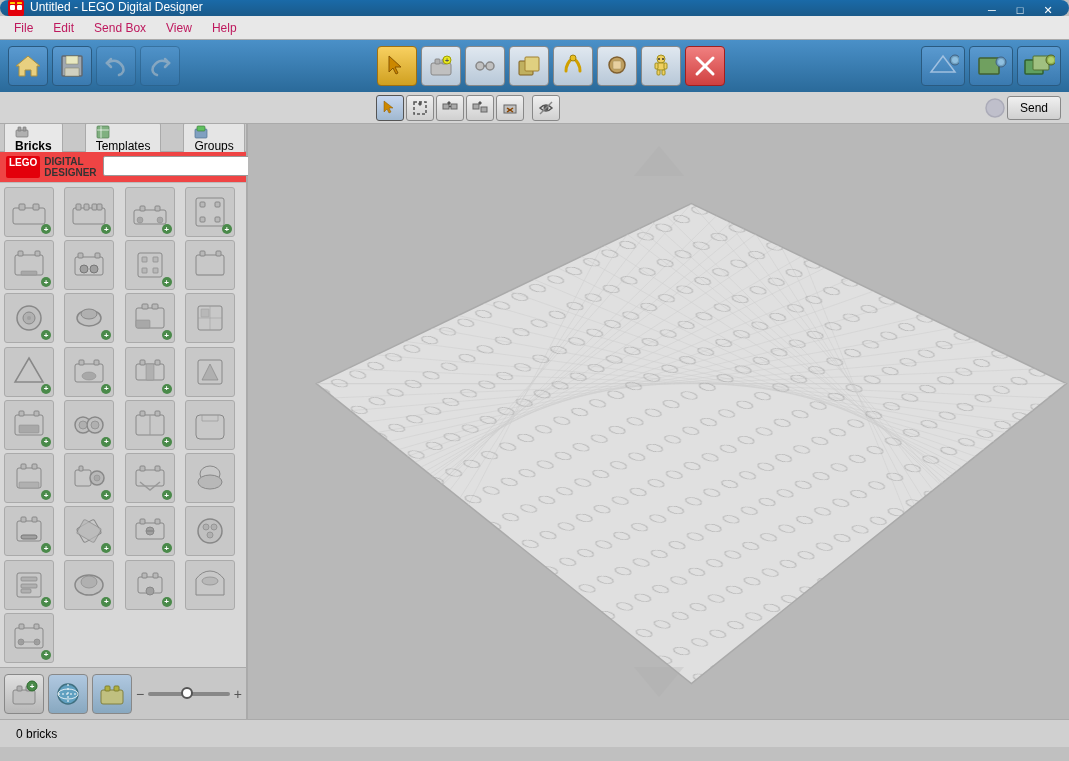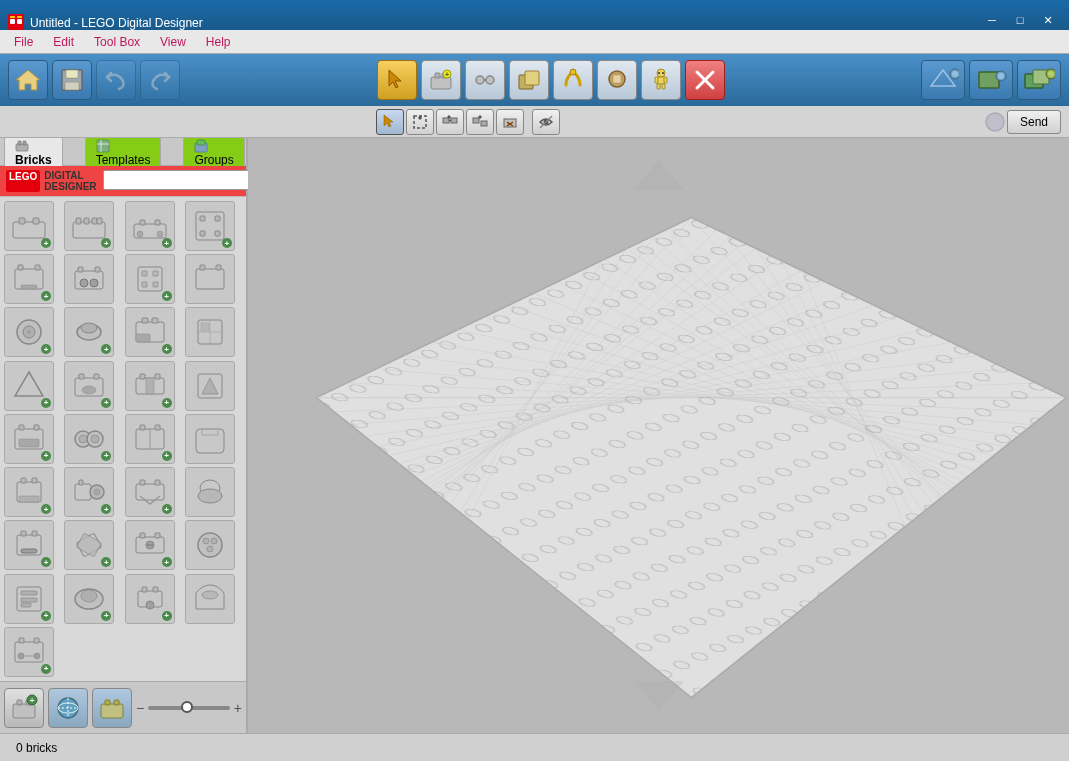--- a/index.html
+++ b/index.html
@@ -1,24 +1,25 @@
 <!DOCTYPE html>
 <html><head>
   <meta charset="utf-8">
   <style>
     * { margin: 0; padding: 0; box-sizing: border-box; }
     body { width: 1069px; height: 761px; overflow: hidden; font-family: 'Segoe UI', Arial, sans-serif; font-size: 12px; background: #c0c0c0; }
 
     
     #titlebar {
-      width: 100%; height: 30px;
+      width: 100%; height: 16px;
       background: linear-gradient(to bottom, #1a6aa8, #1a5a8a);
-      display: flex; align-items: flex-end;
+      display: flex; align-items: flex-start;
       padding: 0 8px;
       user-select: none;
+      border-radius: 12px;
     }
     #titlebar .win-controls { display: flex; gap: 2px; }
     .win-btn {
       width: 26px; height: 20px;
       background: transparent;
       border: none; cursor: pointer;
       color: white; font-size: 11px;
       display: flex; align-items: center; justify-content: center;
     }
 
@@ -101,21 +102,21 @@
       padding: 2px 4px 0;
       height: 28px;
       gap: 20px;
     }
     .tab {
       padding: 2px 10px;
       cursor: pointer;
       font-size: 12px;
       border: 1px solid #aaa;
       border-bottom: none;
-      background: #84cc16;
+      background: #e5e5e5;
       border-radius: 3px 3px 0 0;
       margin-right: 2px;
     }
     .tab.active { background: #e8e8e8; font-weight: bold; }
     .collapse-btn {
       margin-left: auto;
       width: 16px; height: 16px;
       cursor: pointer;
       font-size: 14px;
       color: #555;
@@ -277,21 +278,21 @@
   <div class="win-controls">
     <button class="win-btn">─</button>
     <button class="win-btn">□</button>
     <button class="win-btn close">✕</button>
   </div>
 </div>
 
 <div id="menubar">
   <span class="menu-item">File</span>
   <span class="menu-item">Edit</span>
-  <span class="menu-item">Tool Box</span>
+  <span class="menu-item">Send Box</span>
   <span class="menu-item">View</span>
   <span class="menu-item">Help</span>
 </div>
 
 <div id="toolbar">
 
   <div class="tb-btn" style="background:linear-gradient(to bottom,#5a9ad0,#3a7ab0);border-color:#2a5a80;">
     <svg width="28" height="28" viewBox="0 0 28 28">
         <polygon points="14,4 2,14 5,14 5,24 11,24 11,18 17,18 17,24 23,24 23,14 26,14" fill="#e8d080" stroke="#aa9040" stroke-width="1"></polygon>
       </svg>

